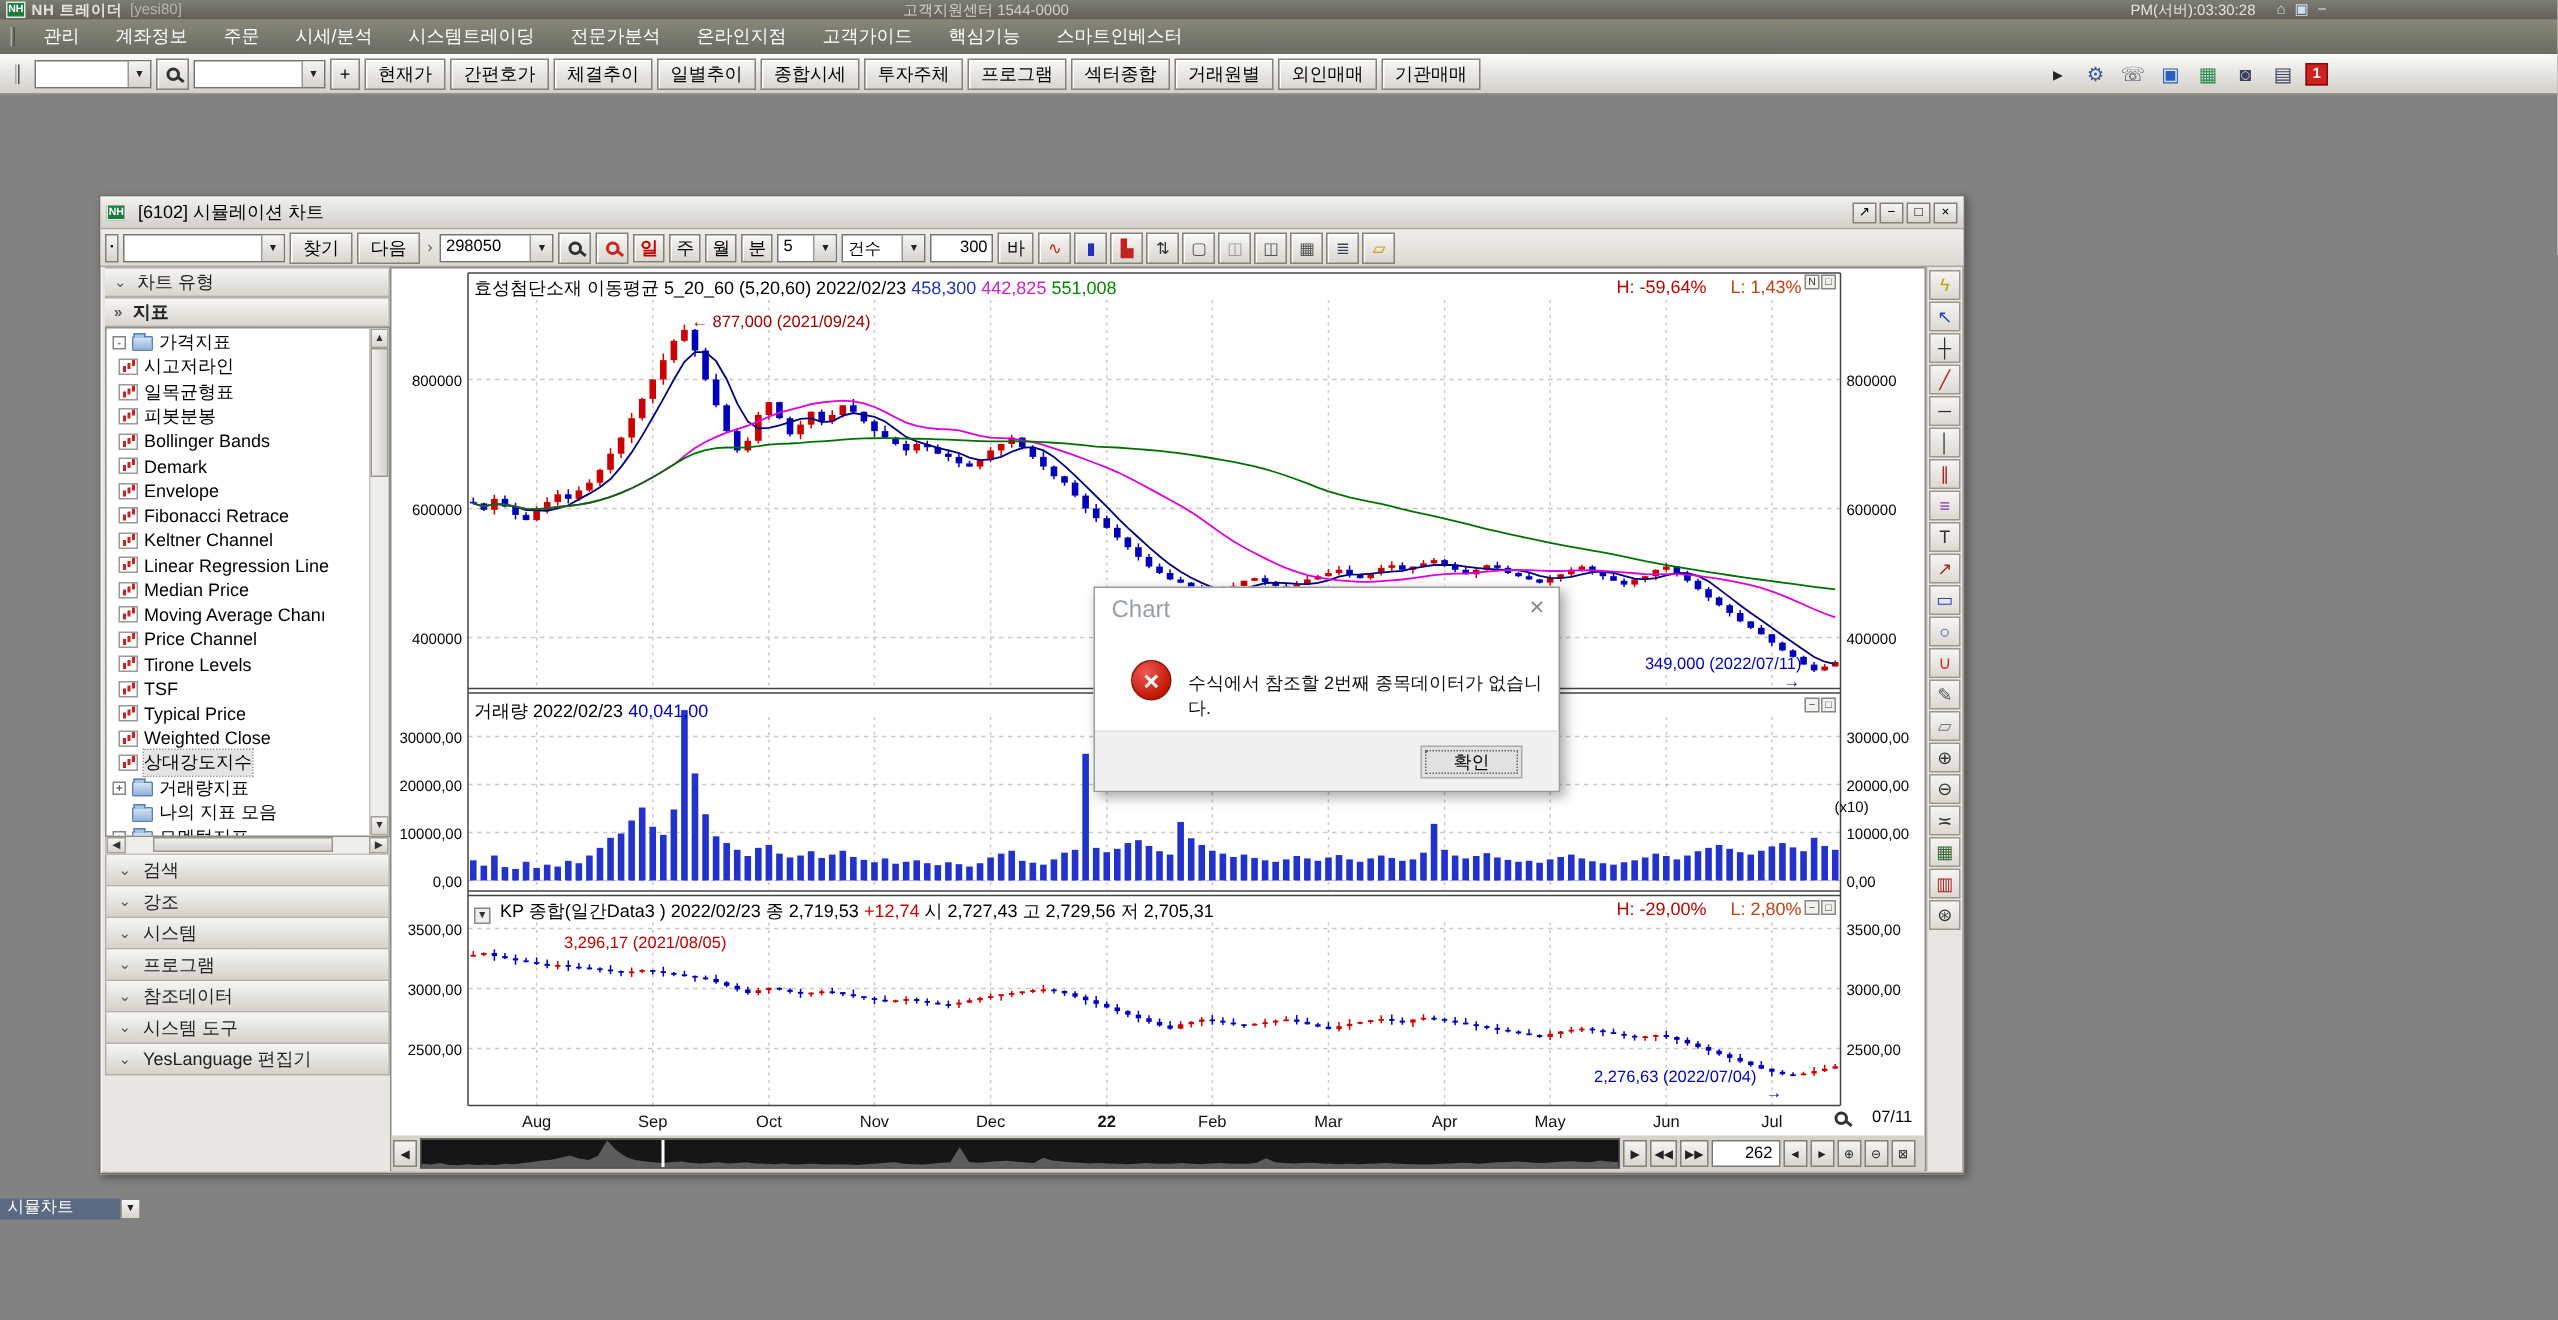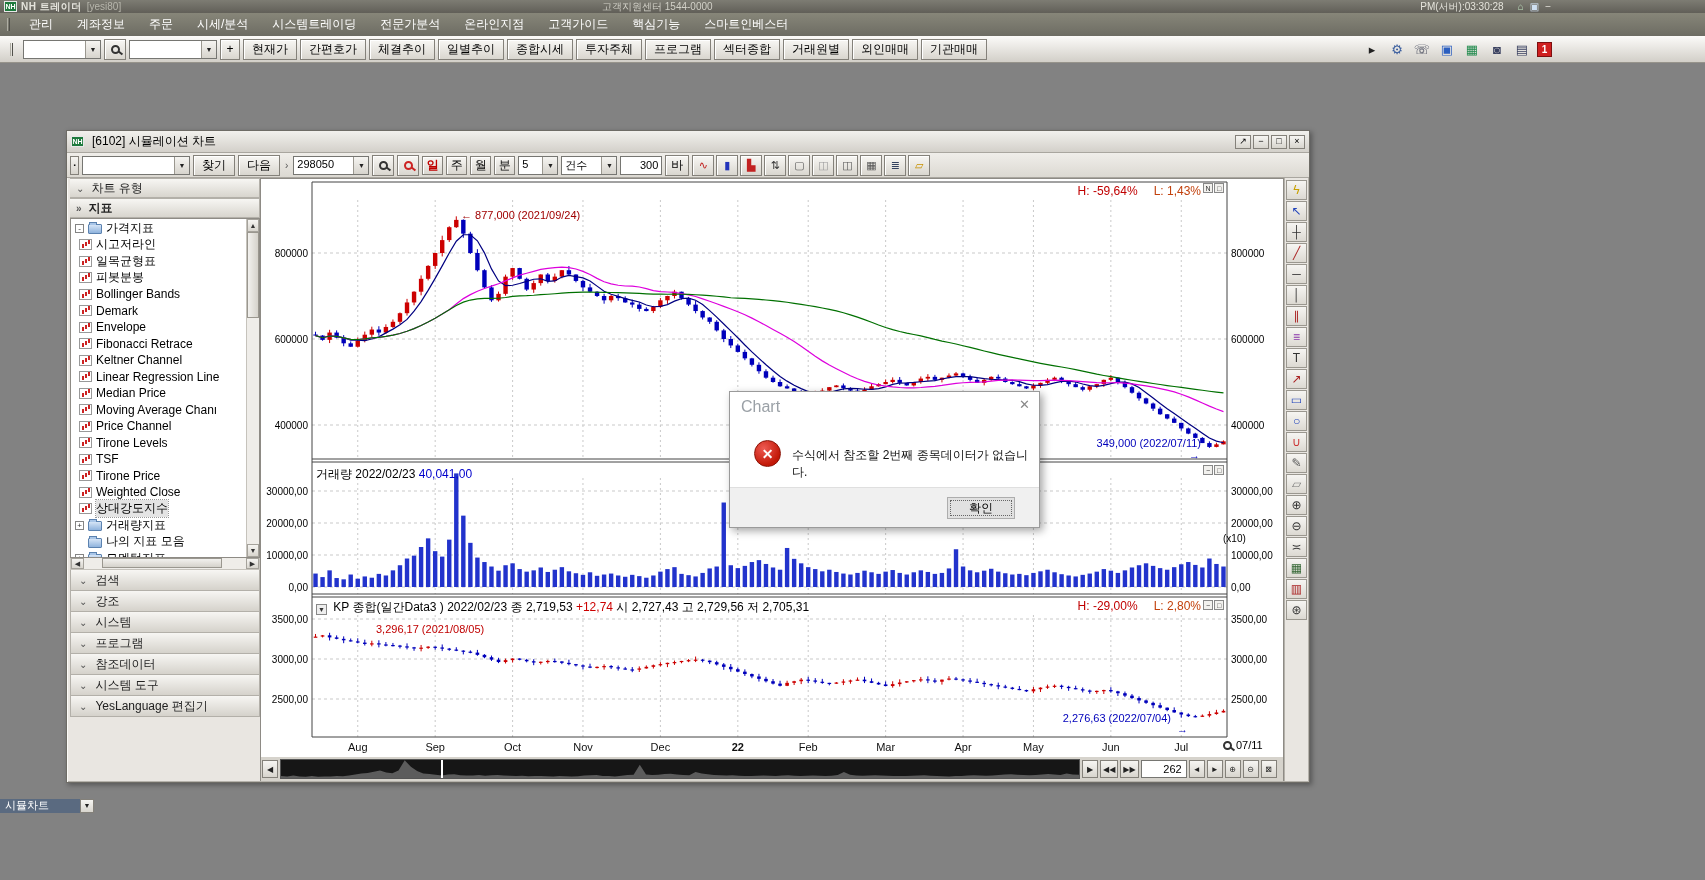--- a/index.html
+++ b/index.html
@@ -78,21 +78,21 @@
   #chartpanel{position:relative;width:1024px;height:603px;background:#fff;flex:none;border:1px solid #8e8b85}
   #chart-svg{position:absolute;left:0;top:0}
   svg text{font-family:"Liberation Sans","DejaVu Sans",sans-serif}
   .ov{position:absolute;font-size:12px;white-space:nowrap}
   .ann{font-size:11px}
   .hl{display:flex;gap:16px;font-size:12px}
   .hl .h{color:#c00000}.hl .l{color:#c2410c}
   .pane-btns{position:absolute;display:flex;gap:1px}
   .pane-btns span{width:10px;height:10px;border:1px solid #888;background:#f2f1ee;font-size:7px;line-height:9px;text-align:center;color:#333}
   .kp-dd{display:inline-block;width:11px;height:11px;border:1px solid #888;background:#eee;font-size:7px;line-height:10px;text-align:center;color:#333;margin-right:3px;vertical-align:-1px}
-  #axis-date{position:absolute;left:962px;top:560px;display:flex;align-items:center;gap:4px;font-size:11px}
+  #axis-date{position:absolute;left:962px;top:560px;display:flex;align-items:center;gap:16px;font-size:11px}
 
   
   #navbar{position:absolute;left:0;top:578px;width:1022px;height:24px;background:#d6d3cc;display:flex;align-items:center;gap:2px;padding:1px}
   .navbtn{height:18px;min-width:16px;padding:0 2px;background:linear-gradient(#f6f5f2,#d8d5ce);border:1px solid #84817a;font-size:8px;display:flex;align-items:center;justify-content:center;color:#222}
   #navband{position:relative;width:800px;height:20px;background:#161616;border:1px solid #555;flex:none;overflow:hidden}
   #navline{position:absolute;left:160px;top:0;width:2px;height:100%;background:#fff}
   #nav-count{width:46px;height:18px;background:#fff;border:1px solid #767672;font-size:11px;text-align:right;padding:1px 4px}
 
   
   #strip{width:24px;height:603px;background:#e9e6e1;flex:none;border-left:1px solid #b5b2ab;display:flex;flex-direction:column;align-items:center;padding-top:2px;gap:1px}
@@ -311,21 +311,21 @@
             <div class="trow item">
               <span class="cicon"></span>
               <span class="lbl">Tirone Levels</span>
             </div>
             <div class="trow item">
               <span class="cicon"></span>
               <span class="lbl">TSF</span>
             </div>
             <div class="trow item">
               <span class="cicon"></span>
-              <span class="lbl">Tirone Price</span>
+              <span class="lbl">Typical Price</span>
             </div>
             <div class="trow item">
               <span class="cicon"></span>
               <span class="lbl">Weighted Close</span>
             </div>
             <div class="trow item">
               <span class="cicon"></span>
               <span class="lbl sel">상대강도지수</span>
             </div>
             <div class="trow">
@@ -1123,20 +1123,26 @@
           <line x1="941.3653846153846" y1="535.4372141604987" x2="941.3653846153846" y2="537.8503295848938" stroke="#cc0000"></line>
           <rect x="939.5653846153847" y="536.64" width="3.6" height="1.2000000000000455" fill="#cc0000"></rect>
           <line x1="948.4038461538462" y1="532.2811223481642" x2="948.4038461538462" y2="538.2856559606646" stroke="#cc0000"></line>
           <rect x="946.6038461538462" y="535.04" width="3.6" height="1.6000000000000227" fill="#cc0000"></rect>
           <line x1="955.4423076923076" y1="530.8142836332065" x2="955.4423076923076" y2="535.6973668556753" stroke="#cc0000"></line>
           <rect x="953.6423076923077" y="533.44" width="3.6" height="1.599999999999909" fill="#cc0000"></rect>
           <line x1="962.4807692307692" y1="530.3507411085162" x2="962.4807692307692" y2="533.5299739374" stroke="#cc0000"></line>
           <rect x="960.6807692307692" y="531.84" width="3.6" height="1.6000000000000227" fill="#cc0000"></rect>
         </svg>
 
+      <div class="ov" style="left:55px;top:5px">
+        <span>효성첨단소재 이동평균 5_20_60  (5,20,60) 2022/02/23</span>
+        <span style="color:#2233bb">458,300</span>
+        <span style="color:#cc22cc">442,825</span>
+        <span style="color:#008800">551,008</span>
+      </div>
       <div class="ov hl" style="left:690px;top:5px;width:250px;justify-content:flex-end">
         <span class="h">H: -59,64%</span>
         <span class="l">L: 1,43%</span>
       </div>
       <div class="pane-btns" style="left:942px;top:4px">
         <span>N</span>
           <span>□</span>
       </div>
       <div class="ov ann" style="left:200px;top:30px;color:#a00000">← 877,000 (2021/09/24)</div>
       <div class="ov ann" style="left:760px;top:258px;width:180px;text-align:right;color:#0000bb">349,000 (2022/07/11)</div>

